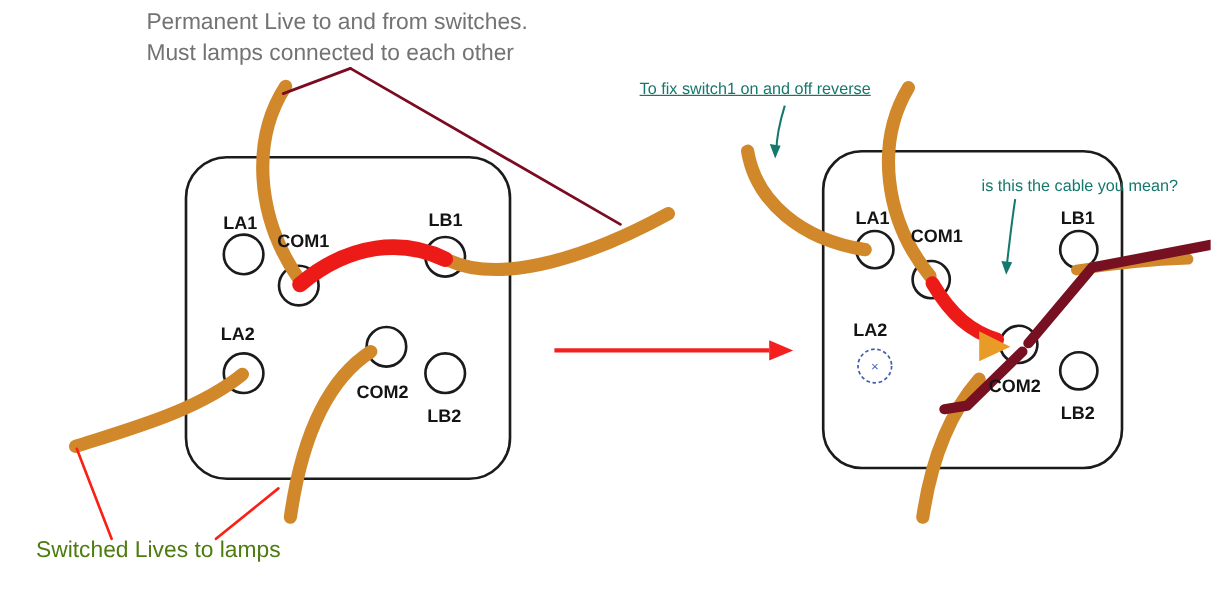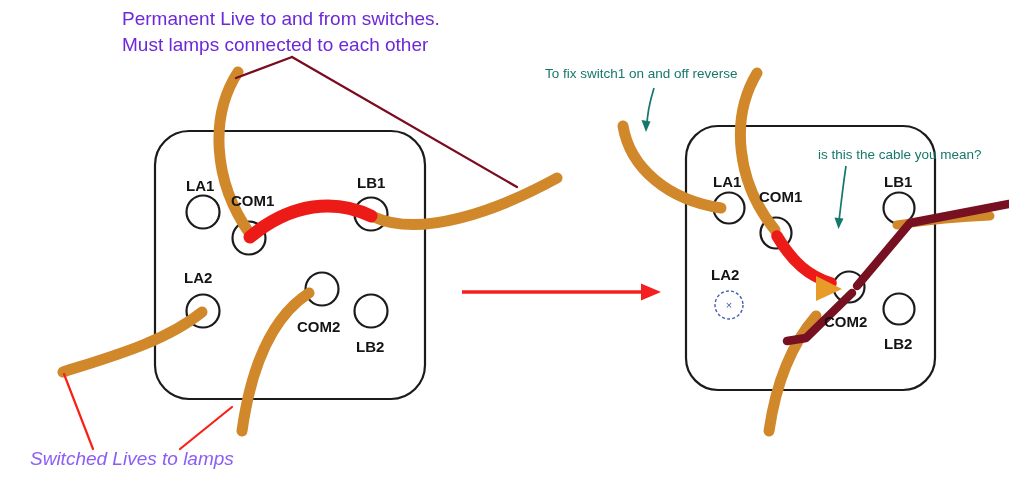--- a/index.html
+++ b/index.html
@@ -7,24 +7,24 @@
   .stage {
     position: relative;
     width: 1009px;
     height: 491px;
     background: #ffffff;
     overflow: hidden;
   }
   .stage svg { position: absolute; left: 0; top: 0; display: block; }
 
   .ann { position: absolute; white-space: nowrap; }
-  .ann-permanent { left: 122px; top: 6px; font-size: 19px; line-height: 26px; color: #6d28d9; }
-  .ann-switched  { left: 30px; top: 448px; font-size: 19px; color: #8b5cf6; font-style: italic; }
+  .ann-permanent { left: 122px; top: 6px; font-size: 19px; line-height: 26px; color: #737373; }
+  .ann-switched  { left: 30px; top: 448px; font-size: 19px; color: #4d7c0f; }
   .ann-teal      { font-size: 13.5px; color: #15786c; }
-  .ann-fix       { left: 545px; top: 66px; }
+  .ann-fix       { left: 533px; top: 66px; text-decoration: underline; }
   .ann-cable     { left: 818px; top: 147px; }
 
   .plate { fill: #ffffff; stroke: #1b1b1b; stroke-width: 2.2; }
   .term  { fill: #ffffff; stroke: #1b1b1b; stroke-width: 2.2; }
   .term-marked { fill: #ffffff; stroke: #3f5fae; stroke-width: 1.4; stroke-dasharray: 3 2.2; }
 
   .tlabel {
     font-family: "Liberation Sans", sans-serif;
     font-size: 15px;
     font-weight: 700;

